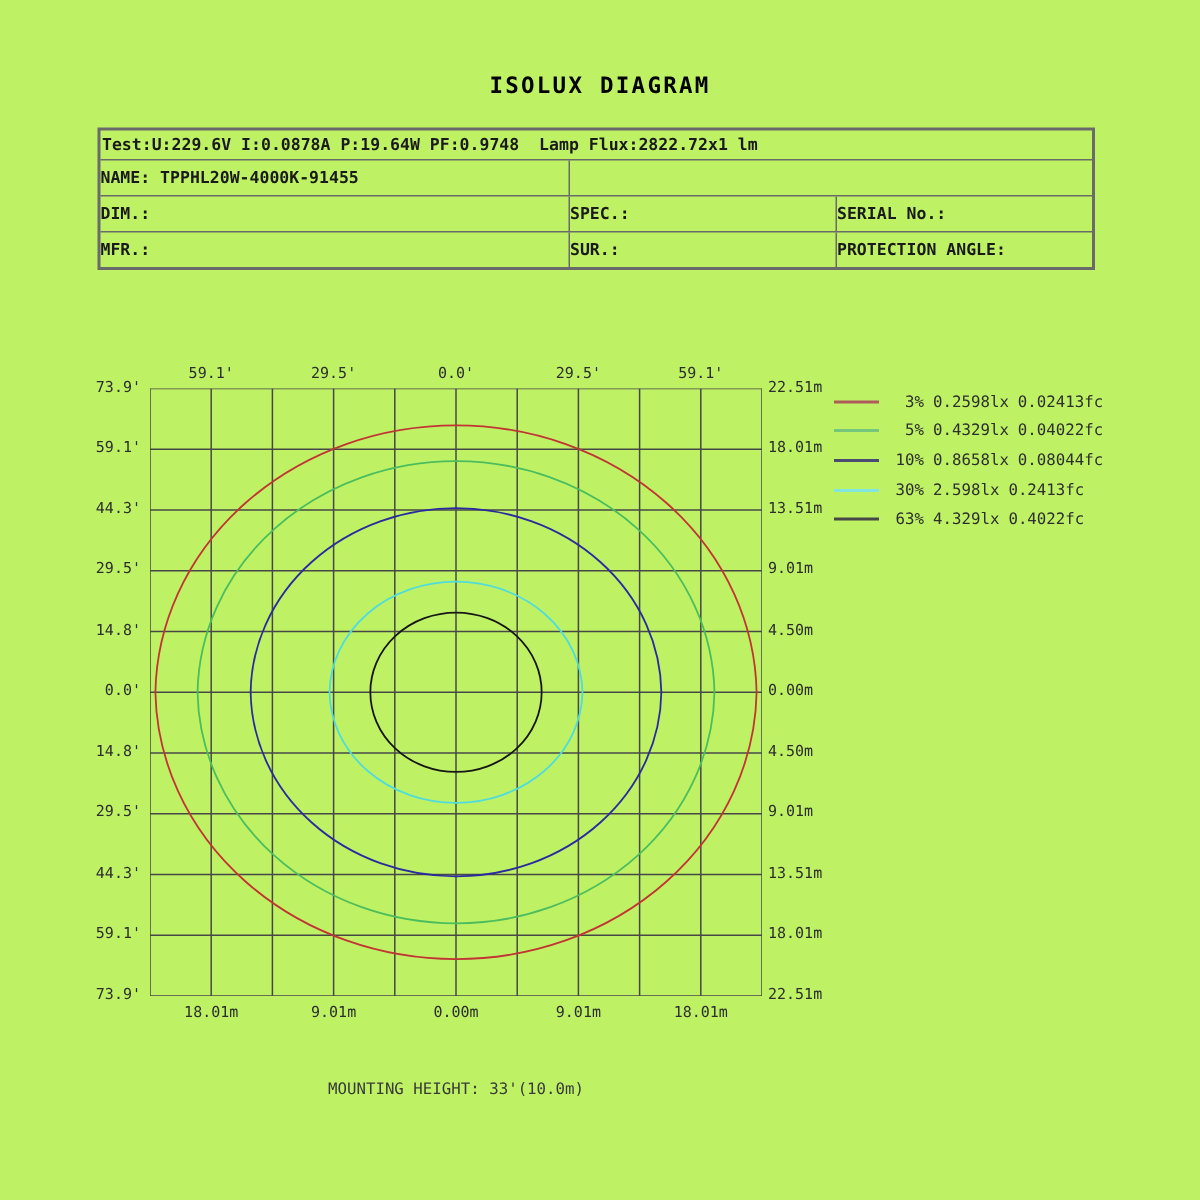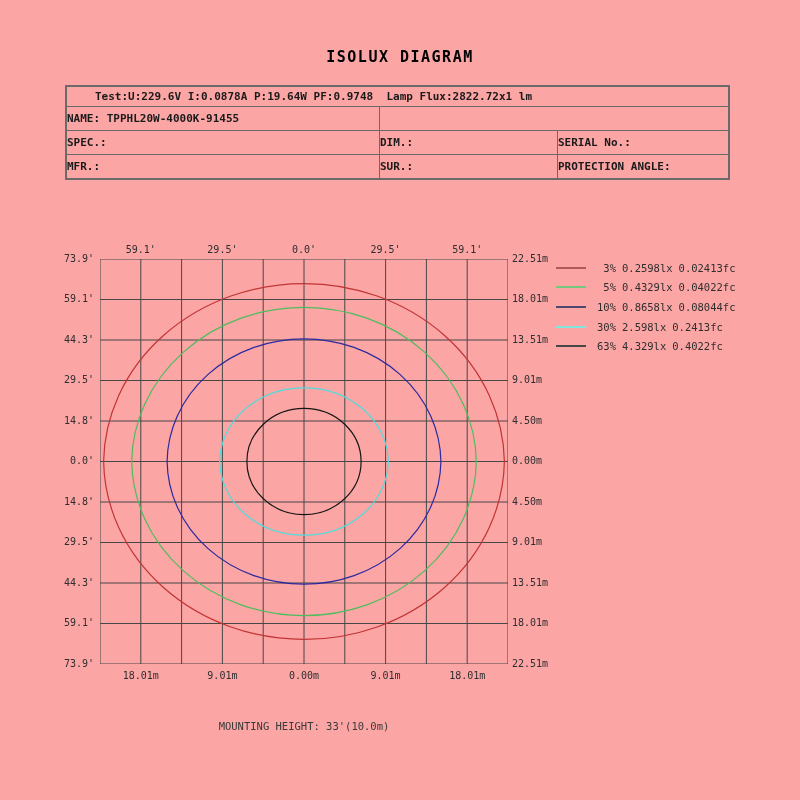--- a/index.html
+++ b/index.html
@@ -1,25 +1,25 @@
 <!DOCTYPE html>
 <html><head>
 <meta charset="utf-8">
 <style>
   html,body{margin:0;padding:0;background:#fff;}
-  #page{position:relative;width:800px;height:800px;background:#fca5a5;overflow:hidden;
+  #page{position:relative;width:800px;height:800px;background:#bef264;overflow:hidden;
         font-family:"DejaVu Sans Mono","Liberation Mono",monospace;color:#111;}
   
   .title{position:absolute;left:0;top:48px;width:100%;text-align:center;
          font-size:15px;font-weight:bold;letter-spacing:1.5px;color:#000;}
   
   .info-table{position:absolute;left:65px;top:85px;width:661px;border:2px solid #6a6a6a;
               font-size:11px;font-weight:bold;color:#1a1a1a;}
   .t-test{height:19px;border-bottom:1px solid #6a6a6a;display:flex;align-items:center;
-          padding-left:28px;white-space:pre;}
+          padding-left:1px;white-space:pre;}
   .t-3col{display:grid;grid-template-columns:313px 178px 1fr;height:23px;}
   .t-3col.mid{border-bottom:1px solid #6a6a6a;}
   .cell{display:flex;align-items:center;white-space:pre;}
   .cell.b{border-right:1px solid #6a6a6a;}
   
   #plot-svg{position:absolute;left:100px;top:259px;}
   .tick{position:absolute;font-size:10px;color:#2e2e2e;white-space:nowrap;}
   .tick-top,.tick-bottom{transform:translateX(-50%);}
   .tick-left{text-align:right;width:60px;}
   .footer-note{position:absolute;left:100px;top:720px;width:408px;text-align:center;
@@ -39,22 +39,22 @@
   <div class="title">ISOLUX DIAGRAM</div>
 
   <div class="info-table">
     <div class="t-test">
       <span>Test:U:229.6V I:0.0878A P:19.64W PF:0.9748  Lamp Flux:2822.72x1 lm</span>
     </div>
     <div class="t-3col mid">
       <div class="cell b">NAME: TPPHL20W-4000K-91455</div>
     </div>
     <div class="t-3col mid">
+      <div class="cell b">DIM.:</div>
       <div class="cell b">SPEC.:</div>
-      <div class="cell b">DIM.:</div>
       <div class="cell">SERIAL No.:</div>
     </div>
     <div class="t-3col">
       <div class="cell b">MFR.:</div>
       <div class="cell b">SUR.:</div>
       <div class="cell">PROTECTION ANGLE:</div>
     </div>
   </div>
 
   <svg id="plot-svg" width="408" height="405" viewBox="0 0 408 405">

